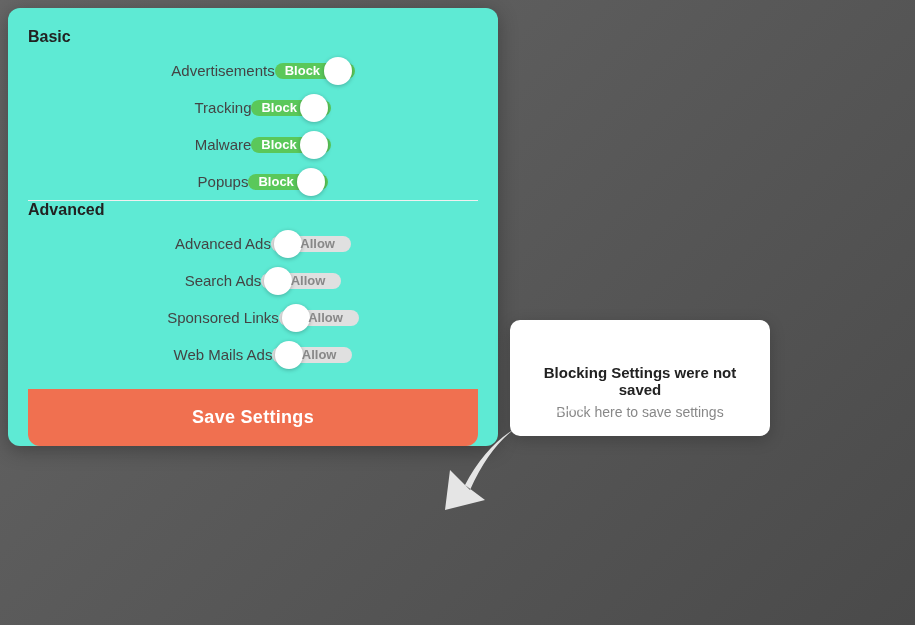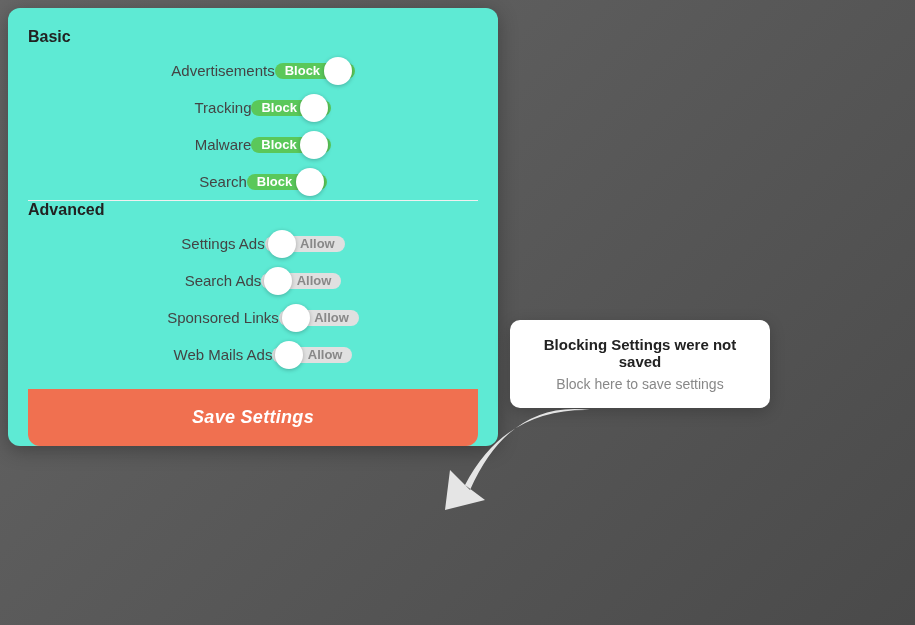--- a/index.html
+++ b/index.html
@@ -79,21 +79,21 @@
       position: absolute;
     }
 
     .toggle.block-toggle .toggle-label {
       color: #fff;
       left: 10px;
     }
 
     .toggle.allow-toggle .toggle-label {
       color: #888;
-      right: 10px;
+      right: 16px;
     }
 
     .toggle-knob {
       position: absolute;
       width: 28px;
       height: 28px;
       border-radius: 50%;
       background: #fff;
       box-shadow: 0 1px 4px rgba(0,0,0,0.25);
     }
@@ -119,41 +119,41 @@
       padding: 18px;
       background: #f07050;
       color: #fff;
       font-size: 18px;
       font-weight: 600;
       border: none;
       border-radius: 0 0 12px 12px;
       cursor: pointer;
       text-align: center;
       letter-spacing: 0.3px;
-      font-style: italic;
     }
 
     
     .tooltip-box {
       position: absolute;
       top: 320px;
       left: 510px;
       background: #fff;
       border-radius: 10px;
       padding: 16px 20px;
       width: 260px;
       box-shadow: 0 4px 16px rgba(0,0,0,0.2);
       text-align: center;
     }
 
     .tooltip-title {
       font-size: 15px;
       font-weight: 700;
       color: #222;
       margin-bottom: 6px;
+      margin-top: 28px;
     }
 
     .tooltip-sub {
       font-size: 14px;
       color: #888;
     }
 
     
     .arrow-container {
       position: absolute;
@@ -201,35 +201,35 @@
     <span class="setting-label">Malware</span>
     <div class="toggle-wrap">
       <div class="toggle block-toggle">
         <span class="toggle-label">Block</span>
         <div class="toggle-knob"></div>
       </div>
     </div>
   </div>
 
   <div class="setting-row">
-    <span class="setting-label">Search</span>
+    <span class="setting-label">Popups</span>
     <div class="toggle-wrap">
       <div class="toggle block-toggle">
         <span class="toggle-label">Block</span>
         <div class="toggle-knob"></div>
       </div>
     </div>
   </div>
 
   <div class="divider"></div>
 
   <div class="section-title" style="">Advanced</div>
 
   <div class="setting-row">
-    <span class="setting-label">Settings Ads</span>
+    <span class="setting-label">Advanced Ads</span>
     <div class="toggle-wrap">
       <div class="toggle allow-toggle">
         <div class="toggle-knob"></div>
         <span class="toggle-label">Allow</span>
       </div>
     </div>
   </div>
 
   <div class="setting-row">
     <span class="setting-label">Search Ads</span>

